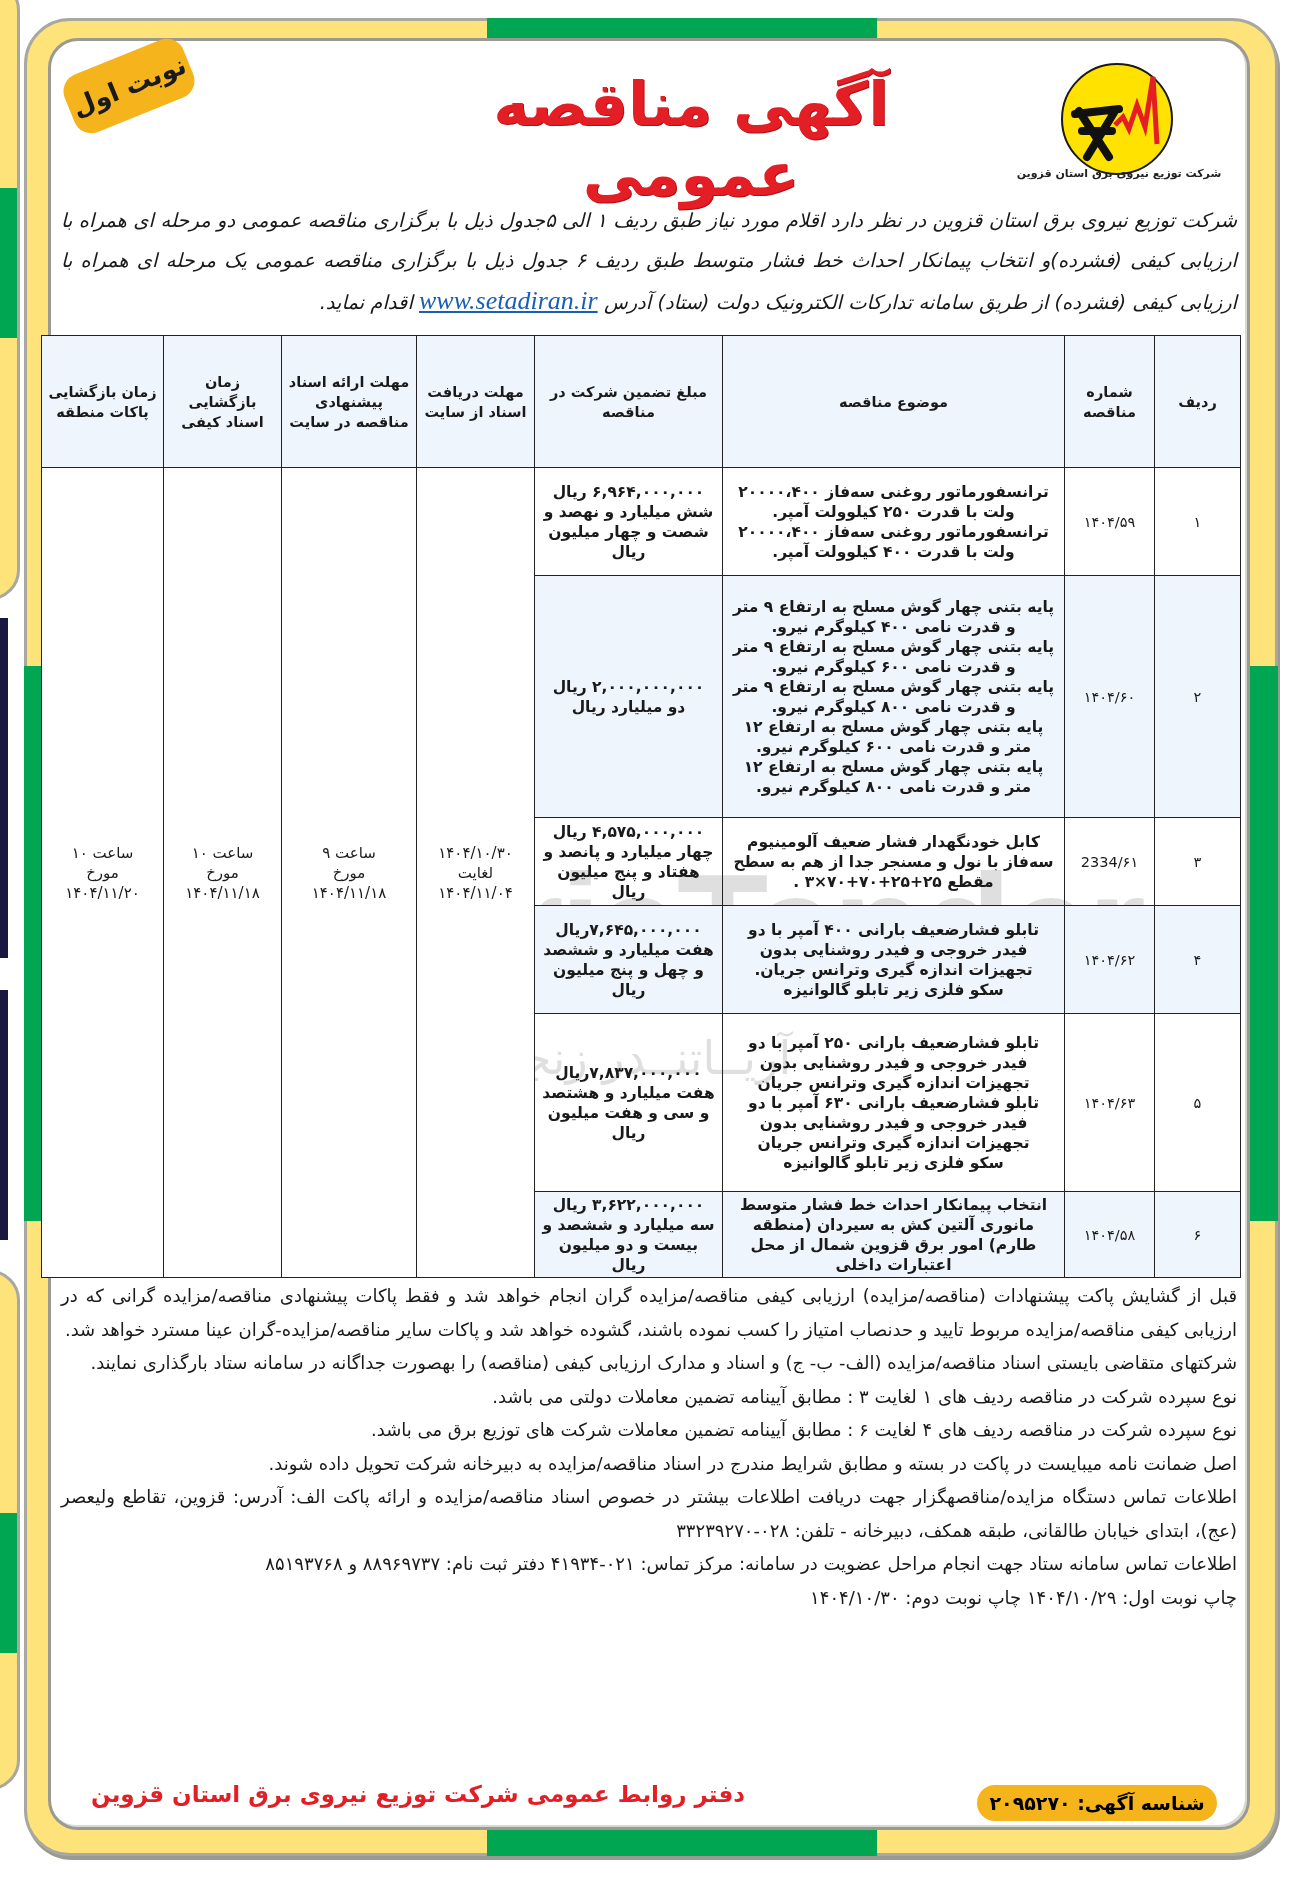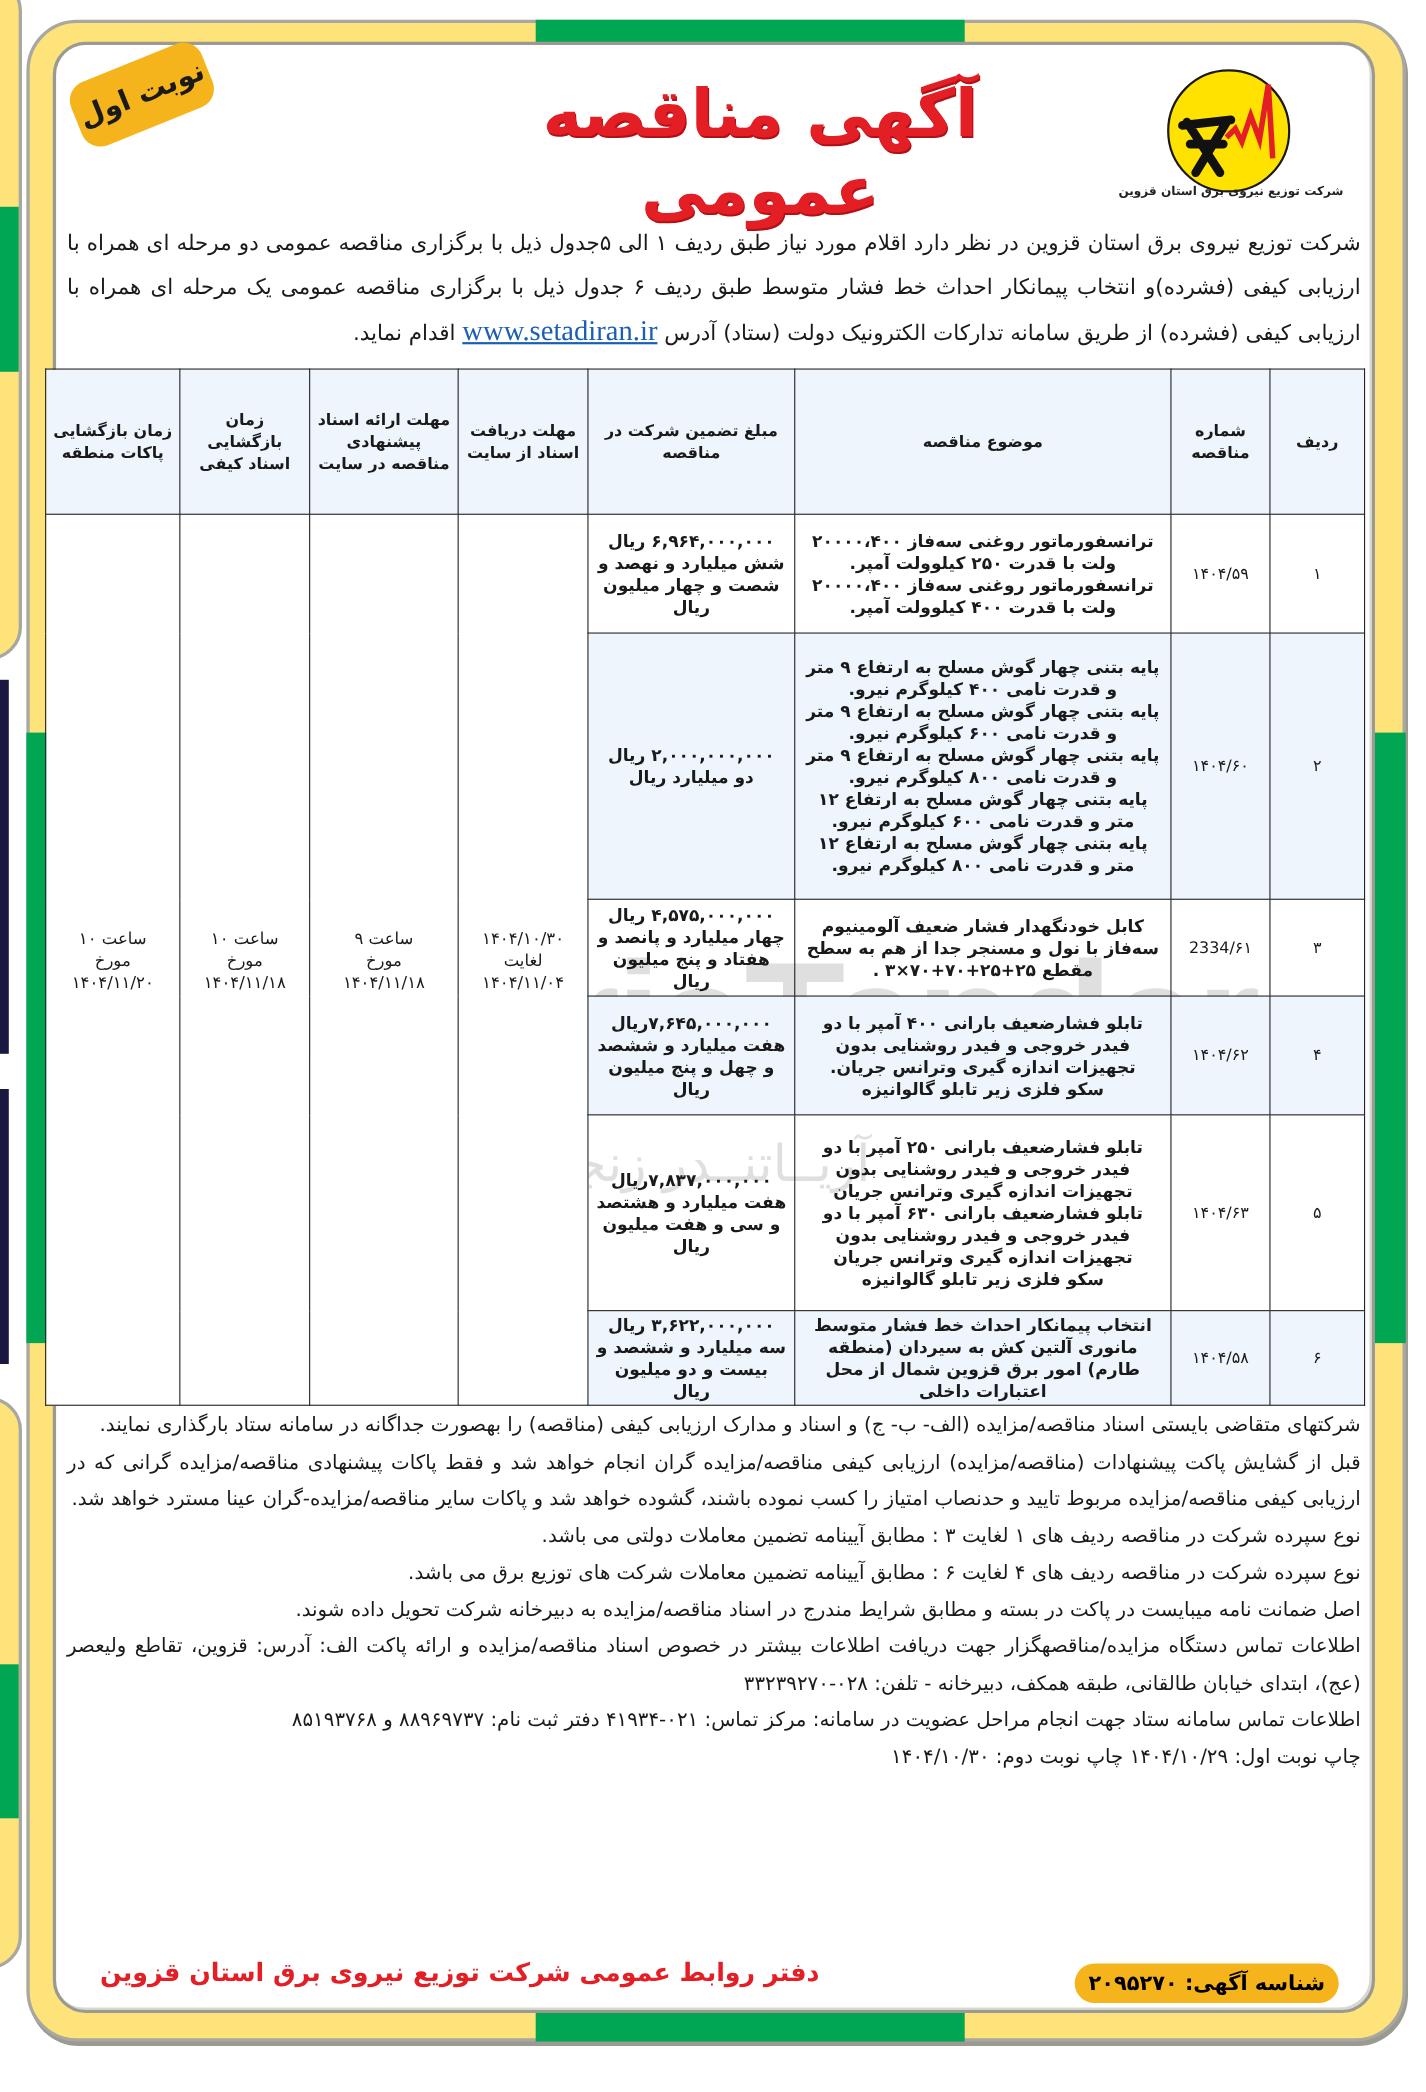--- a/index.html
+++ b/index.html
@@ -45,21 +45,21 @@
   .logo { position: absolute; right: 70px; top: 18px; width: 120px; height: 120px; }
   .logo-caption {
     position: absolute; right: 18px; top: 126px; width: 220px; text-align: center;
     font-size: 11px; font-weight: bold; color: #222;
   }
 
   
   .intro {
     position: absolute; left: 10px; right: 10px; top: 160px;
     font-family: "DejaVu Sans", sans-serif; font-size: 19.5px; line-height: 40px;
-    text-align: justify; text-align-last: right;
+    text-align: justify; text-align-last: right; font-style: italic;
   }
   .intro a { color: #1a5fb4; text-decoration: underline; font-family: "Liberation Serif", serif; font-size: 26px; }
 
   
   .table-wrap { position: absolute; left: 0px; top: 294px; width: 1190px; }
   table { border-collapse: collapse; width: 1190px; table-layout: fixed; }
   th, td { border: 1.5px solid #222; text-align: center; vertical-align: middle; font-size: 14.5px; line-height: 20px; padding: 2px 6px; }
   th { background: #eef5fc; font-weight: bold; height: 132px; font-size: 14.5px; }
   td.shade { background: #eef5fc; }
   td.subject { font-weight: bold; font-size: 15.5px; }
@@ -222,22 +222,22 @@
           <td class="shade">۱۴۰۴/۵۸</td>
           <td class="shade subject" style="white-space:pre-line">انتخاب پیمانکار احداث خط فشار متوسط مانوری آلتین کش به سیردان (منطقه طارم) امور برق قزوین شمال از محل اعتبارات داخلی</td>
           <td class="shade amount" style="white-space:pre-line">۳,۶۲۲,۰۰۰,۰۰۰ ریال
 سه میلیارد و ششصد و بیست و دو میلیون ریال</td>
         </tr>
       </tbody>
     </table>
   </div>
 
   <div class="terms">
+    <p>قبل از گشایش پاکت پیشنهادات (مناقصه/مزایده) ارزیابی کیفی مناقصه/مزایده گران انجام خواهد شد و فقط پاکات پیشنهادی مناقصه/مزایده گرانی که در ارزیابی کیفی مناقصه/مزایده مربوط تایید و حدنصاب امتیاز را کسب نموده باشند، گشوده خواهد شد و پاکات سایر مناقصه/مزایده-گران عینا مسترد خواهد شد.</p>
     <p>شرکتهای متقاضی بایستی اسناد مناقصه/مزایده (الف- ب- ج) و اسناد و مدارک ارزیابی کیفی (مناقصه) را بهصورت جداگانه در سامانه ستاد بارگذاری نمایند.</p>
-    <p>قبل از گشایش پاکت پیشنهادات (مناقصه/مزایده) ارزیابی کیفی مناقصه/مزایده گران انجام خواهد شد و فقط پاکات پیشنهادی مناقصه/مزایده گرانی که در ارزیابی کیفی مناقصه/مزایده مربوط تایید و حدنصاب امتیاز را کسب نموده باشند، گشوده خواهد شد و پاکات سایر مناقصه/مزایده-گران عینا مسترد خواهد شد.</p>
     <p>نوع سپرده شرکت در مناقصه ردیف های ۱ لغایت ۳ : مطابق آیینامه تضمین معاملات دولتی می باشد.</p>
     <p>نوع سپرده شرکت در مناقصه ردیف های ۴ لغایت ۶ : مطابق آیینامه تضمین معاملات شرکت های توزیع برق می باشد.</p>
     <p>اصل ضمانت نامه میبایست در پاکت در بسته و مطابق شرایط مندرج در اسناد مناقصه/مزایده به دبیرخانه شرکت تحویل داده شوند.</p>
     <p>اطلاعات تماس دستگاه مزایده/مناقصهگزار جهت دریافت اطلاعات بیشتر در خصوص اسناد مناقصه/مزایده و ارائه پاکت الف:  آدرس: قزوین، تقاطع ولیعصر (عج)، ابتدای خیابان طالقانی، طبقه همکف، دبیرخانه - تلفن: ۰۲۸-۳۳۲۳۹۲۷۰</p>
     <p>اطلاعات تماس سامانه ستاد جهت انجام مراحل عضویت در سامانه: مرکز تماس: ۰۲۱-۴۱۹۳۴   دفتر ثبت نام: ۸۸۹۶۹۷۳۷ و ۸۵۱۹۳۷۶۸</p>
     <p>چاپ نوبت اول: ۱۴۰۴/۱۰/۲۹    چاپ نوبت دوم: ۱۴۰۴/۱۰/۳۰</p>
   </div>
 
   <div class="footer-office">دفتر روابط عمومی شرکت توزیع نیروی برق استان قزوین</div>
   <div class="ad-id">شناسه آگهی: ۲۰۹۵۲۷۰</div>

